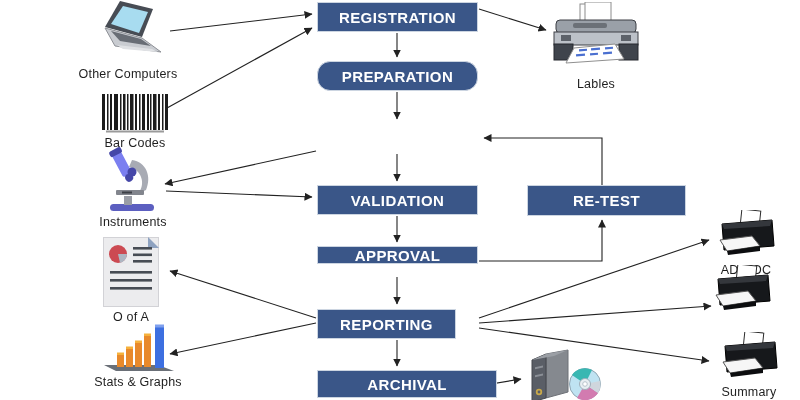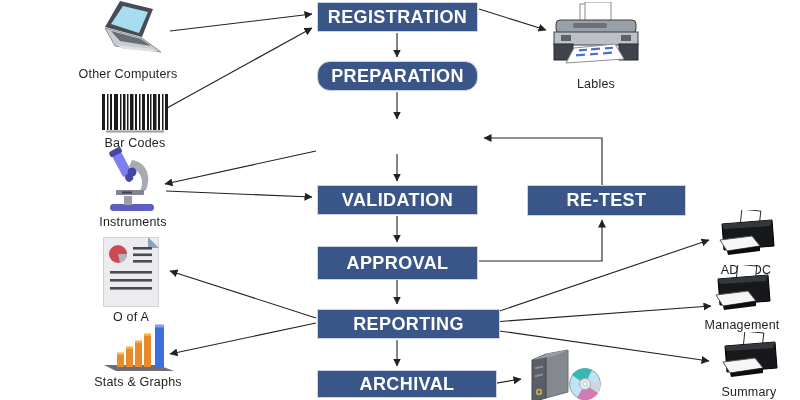--- a/index.html
+++ b/index.html
@@ -5,21 +5,21 @@
   * { margin: 0; padding: 0; box-sizing: border-box; }
   body { background: #fff; font-family: "Liberation Sans", sans-serif; }
   .canvas {
     position: relative; width: 800px; height: 400px;
     background: #ffffff; overflow: hidden;
   }
   .arrows { position: absolute; left: 0; top: 0; width: 800px; height: 400px; }
   .node {
     position: absolute; display: flex; align-items: center; justify-content: center;
     background: #3a5688; color: #fff; border: 1px solid #ccd5e1;
-    font-size: 18px; font-weight: 600; letter-spacing: 0.4px; white-space: nowrap;
+    font-size: 15px; font-weight: 600; letter-spacing: 0.4px; white-space: nowrap;
   }
   .periph { position: absolute; text-align: center; }
   .periph svg { display: block; margin: 0 auto; }
   .periph .plabel {
     margin-top: 3px; font-size: 12.5px; color: #1f1f1f; letter-spacing: 0.2px;
     white-space: nowrap;
   }
 </style>
 </head>
 <body>
@@ -52,22 +52,22 @@
       <line x1="479" y1="323" x2="711" y2="306" marker-end="url(#ah)"></line>
       <line x1="479" y1="328" x2="709" y2="361" marker-end="url(#ah)"></line>
       <line x1="479" y1="386" x2="521" y2="379" marker-end="url(#ah)"></line>
     </g>
   </svg>
 
   <div class="node" style="left:317px; top:2px;   width:161px; height:30px;">REGISTRATION</div>
   <div class="node" style="left:317px; top:61px;  width:161px; height:30px;border-radius:13px;">PREPARATION</div>
   <div class="node" style="left:317px; top:185px; width:161px; height:30px;">VALIDATION</div>
   <div class="node" style="left:527px; top:185px; width:159px; height:31px;">RE-TEST</div>
-  <div class="node" style="left:317px; top:246px; width:161px; height:34px;">APPROVAL</div>
-  <div class="node" style="left:317px; top:309px; width:183px; height:30px;">REPORTING</div>
+  <div class="node" style="left:317px; top:246px; width:161px; height:18px;">APPROVAL</div>
+  <div class="node" style="left:317px; top:309px; width:139px; height:30px;">REPORTING</div>
   <div class="node" style="left:317px; top:370px; width:180px; height:28px;">ARCHIVAL</div>
 
   <div class="periph" style="left:62px; top:0px; width:132px;">
     <svg width="76" height="64" viewBox="0 0 76 64">
       <polygon points="30,1 63,9 52,37 15,27" fill="#474c54"></polygon>
       <polygon points="33,6 58,12 49,33 21,24" fill="#a8dcf0"></polygon>
       <polygon points="15,28 52,38 71,52 25,46" fill="#c9ccd1" stroke="#8d9096" stroke-width="1"></polygon>
       <polygon points="21,31 51,39 61,46 30,41" fill="#686d75"></polygon>
       <polygon points="27,45 62,49 68,52 33,49" fill="#dfe1e4"></polygon>
     </svg>
@@ -194,21 +194,20 @@
   <div class="periph" style="left:694px; top:265px; width:96px;">
     <svg width="64" height="50" viewBox="0 0 64 50">
       <g transform="rotate(6 36 8)">
           <rect x="27" y="0" width="19" height="16" fill="#fff" stroke="#2b2b2b"></rect>
         </g>
       <polygon points="8,14 58,10 60,36 10,40" fill="#16181b" stroke="#000"></polygon>
       <polygon points="8,14 58,10 56,16 10,19" fill="#34373c"></polygon>
       <polygon points="6,30 38,26 46,36 13,41" fill="#f6f6f6" stroke="#555"></polygon>
       <polygon points="13,41 46,36 46,41 14,45" fill="#0c0d0f"></polygon>
     </svg>
-    <div class="plabel">Management</div>
   </div>
 
   <div class="periph" style="left:703px; top:332px; width:92px;">
     <svg width="64" height="50" viewBox="0 0 64 50">
       <g transform="rotate(6 36 8)">
           <rect x="27" y="0" width="19" height="16" fill="#fff" stroke="#2b2b2b"></rect>
         </g>
       <polygon points="8,14 58,10 60,36 10,40" fill="#16181b" stroke="#000"></polygon>
       <polygon points="8,14 58,10 56,16 10,19" fill="#34373c"></polygon>
       <polygon points="6,30 38,26 46,36 13,41" fill="#f6f6f6" stroke="#555"></polygon>

